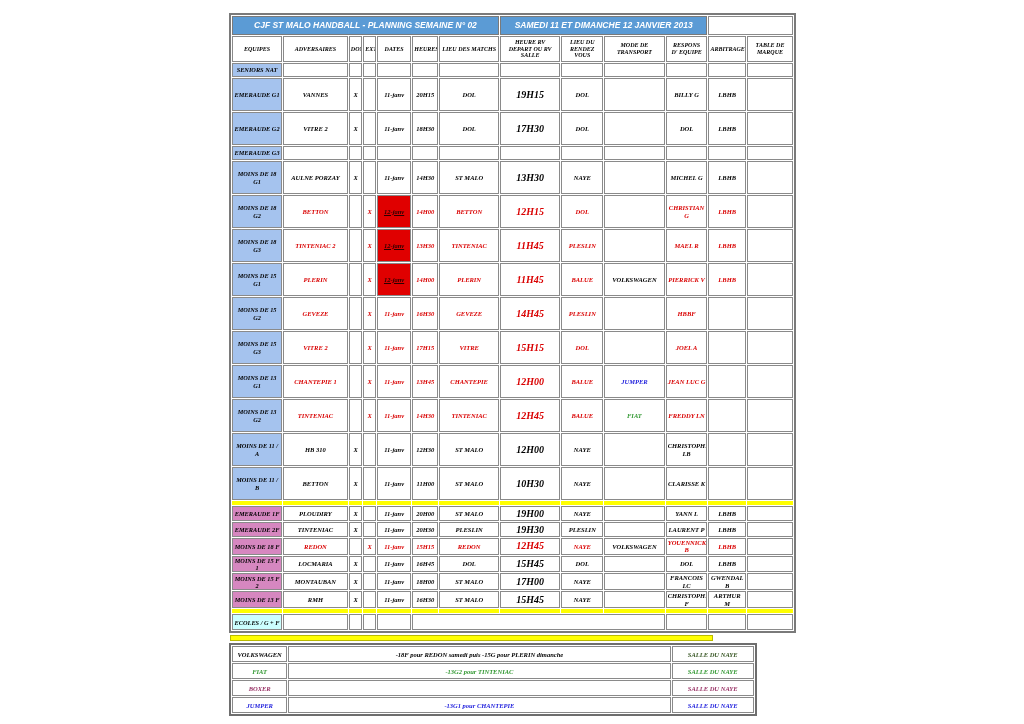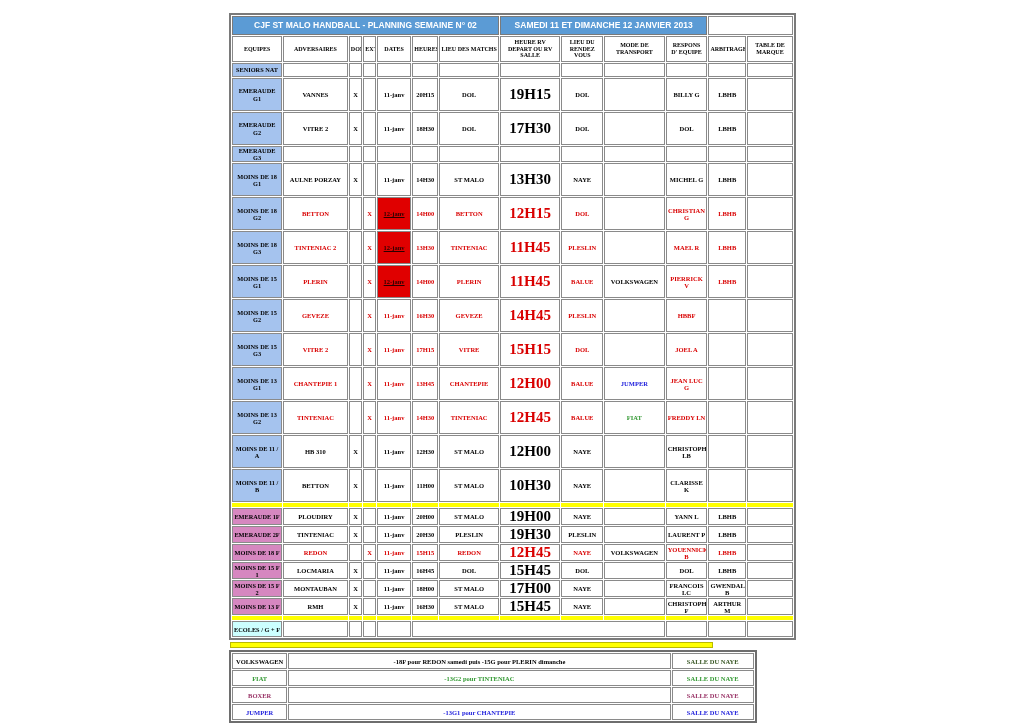--- a/index.html
+++ b/index.html
@@ -1,33 +1,33 @@
 <!DOCTYPE html>
 <html><head>
 <meta charset="utf-8">
 <style>
   html,body{margin:0;padding:0;background:#ffffff;}
   body{width:1024px;height:724px;position:relative;font-family:"Liberation Serif",serif;}
   .sheet{position:absolute;left:229px;top:13px;}
-  table{border-collapse:separate;border-spacing:1.5px;table-layout:fixed;background:#fff;}
+  table{border-collapse:separate;border-spacing:1.5px;table-layout:fixed;background:#fff;font-style:italic;}
   table.main{width:567px;border:2px solid #7a7a7a;}
   table.transport{width:528px;border:2.5px solid #6e6e6e;margin-top:2px;}
   td{border:1.5px solid #8a8a8a;text-align:center;vertical-align:middle;font-weight:bold;
      font-size:6.5px;line-height:1.15;padding:0 1px;overflow:hidden;color:#000;}
   .toprow td.bluehead{background:#5b9bd5;color:#ffffff;font-family:"Liberation Sans",sans-serif;
      font-size:8.5px;border-color:#7a7a7a;}
   .toprow td{height:17px;}
   .colhead{white-space:pre-line;font-size:6px;height:24px;}
   .teamcell{font-size:6.3px;}
   .blue{background:#a5c3ee;}
   .pink{background:#d687c0;}
   .cyan{background:#ccffff;}
   .red{color:#d90000;}
   .datered{background:#e00000;color:#2a0000;text-decoration:underline;}
-  .big{font-size:15px;line-height:1;}
+  .big{font-size:10px;line-height:1;}
   td.sep{border:none;height:4px;padding:0;
      background:linear-gradient(to bottom,#ffff00 0 38%,#ffffff 38% 62%,#ffff00 62% 100%);}
   .yellowbar{width:481px;height:4px;background:#ffff00;border:1px solid #b9b900;margin:2px 0 0 1px;}
   .vlabel,.note,.salle{font-size:6.5px;}
   .transport td{height:14px;}
 </style>
 </head>
 <body>
 
 <div class="sheet">

